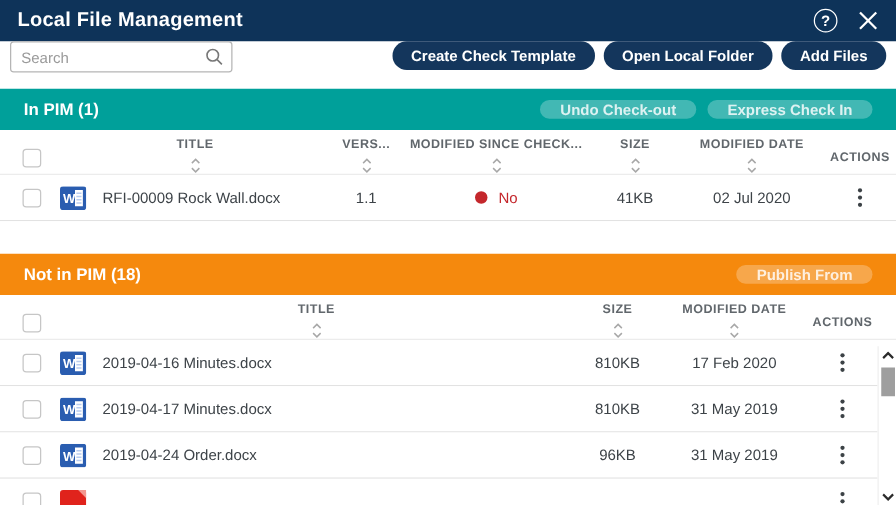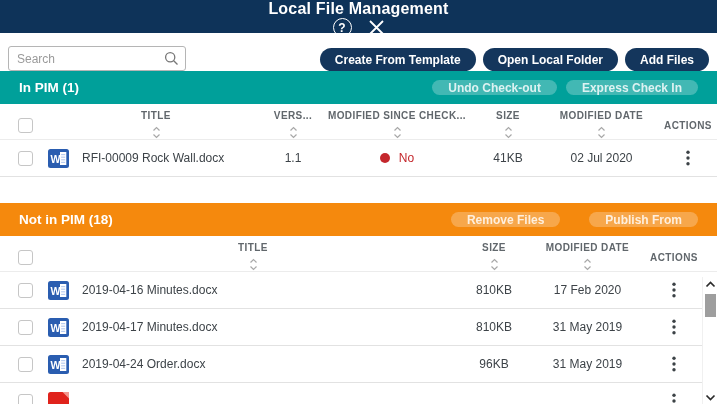--- a/index.html
+++ b/index.html
@@ -2,30 +2,30 @@
 <html><head>
 <meta charset="utf-8">
 <style>
   * { margin:0; padding:0; box-sizing:border-box; }
   html,body { width:717px; height:404px; overflow:hidden; background:#fff;
     font-family:"Liberation Sans","DejaVu Sans",sans-serif; }
   .app { position:relative; width:717px; height:404px; background:#fff; overflow:hidden; }
 
   
   .titlebar { height:33px; background:#0e3359; display:flex; align-items:center;
-    padding:0 14px; color:#fff;flex-direction:column; }
+    padding:0 14px; color:#fff; }
   .titlebar .title { font-size:16px; font-weight:700; letter-spacing:.2px; flex:1; }
   .tb-icons { display:flex; align-items:center; gap:16px; }
   .help-circle { width:19px; height:19px; border:1.6px solid #fff; border-radius:50%;
     display:flex; align-items:center; justify-content:center; font-size:12px; font-weight:700;
     cursor:pointer; }
   .close-x { display:flex; align-items:center; cursor:pointer; }
 
   
-  .toolbar { height:38px; display:flex; align-items:flex-end; padding:0 8px; gap:7px; }
+  .toolbar { height:38px; display:flex; align-items:flex-start; padding:0 8px; gap:7px; }
   .search-wrap { position:relative; margin-right:auto; }
   .search-input { width:178px; height:25px; border:1px solid #b5b5b5; border-radius:3px;
     padding:0 26px 0 8px; font-size:12px; color:#444; outline:none;
     font-family:"Liberation Sans","DejaVu Sans",sans-serif; }
   .search-input::placeholder { color:#9a9a9a; }
   .search-icon { position:absolute; right:7px; top:5px; }
   .pill-btn { background:#14365c; color:#fff; border:none; border-radius:13px;
     height:23px; padding:0 15px; font-size:12px; font-weight:700; cursor:pointer;
     font-family:"Liberation Sans","DejaVu Sans",sans-serif; white-space:nowrap; }
 
@@ -88,21 +88,21 @@
   <div class="toolbar">
     <div class="search-wrap">
       <input class="search-input" type="text" placeholder="Search" style="">
       <span class="search-icon">
         <svg width="15" height="15" viewBox="0 0 15 15">
             <circle cx="6.2" cy="6.2" r="4.6" stroke="#777" stroke-width="1.3" fill="none"></circle>
             <path d="M9.7 9.7 L13.5 13.5" stroke="#777" stroke-width="1.3"></path>
           </svg>
       </span>
     </div>
-    <button class="pill-btn">Create From Template</button>
+    <button class="pill-btn">Create Check Template</button>
     <button class="pill-btn">Open Local Folder</button>
     <button class="pill-btn">Add Files</button>
   </div>
 
   <div class="band" style="background: rgb(0, 160, 154);">
     <div class="band-title">In PIM (1)</div>
     <button class="band-btn">Undo Check-out</button>
     <button class="band-btn">Express Check In</button>
   </div>
 
@@ -184,21 +184,20 @@
             </svg>
     </button>
   </div>
       </div>
   </div>
 
   <div class="gap"></div>
 
   <div class="band" style="background: rgb(245, 137, 13); gap: 20px;">
     <div class="band-title">Not in PIM (18)</div>
-    <button class="band-btn">Remove Files</button>
     <button class="band-btn">Publish From</button>
   </div>
 
   <div class="tbl">
     <div class="t2-row hdr-row">
       <div class="cb-cell">
           <div class="checkbox"></div>
         </div>
       <div class="hcell left">
         <span>TITLE</span>

